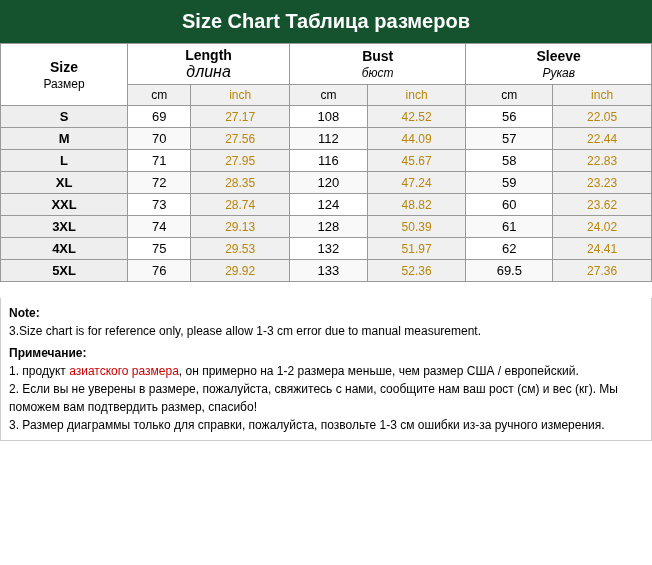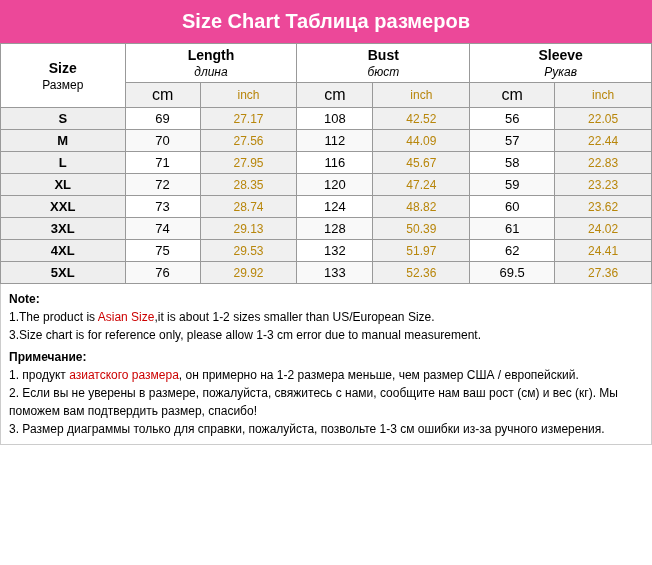--- a/index.html
+++ b/index.html
@@ -4,21 +4,21 @@
   <style>
     * { margin: 0; padding: 0; box-sizing: border-box; }
     body {
       width: 652px;
       min-height: 565px;
       font-family: Arial, sans-serif;
       font-size: 13px;
       background: #fff;
     }
     .header {
-      background: #ec4899;
+      background: #14532d;
       color: #fff;
       text-align: center;
       padding: 10px 0;
       font-size: 20px;
       font-weight: bold;
     }
     table {
       width: 100%;
       border-collapse: collapse;
     }
@@ -28,21 +28,21 @@
       padding: 3px 4px;
     }
     .col-header-main {
       font-weight: bold;
       font-size: 14px;
       background: #fff;
     }
     .unit-cm {
       color: #000;
       background: #f0f0f0;
-      font-size: 16px;
+      font-size: 12px;
     }
     .unit-inch {
       color: #b8860b;
       background: #f0f0f0;
       font-size: 12px;
     }
     .size-col {
       background: #fff;
       font-weight: bold;
     }
@@ -55,37 +55,38 @@
     .size-cell {
       font-weight: bold;
       background: #eee;
     }
     .notes-section {
       padding: 6px 8px;
       font-size: 12px;
       line-height: 1.5;
       border: 1px solid #ccc;
       border-top: none;
+      margin-top: 16px;
     }
     .notes-section .highlight {
       color: #cc0000;
     }
   </style>
 </head>
 <body>
 
 <div class="header">
   <span>Size Chart  Таблица размеров</span>
 </div>
 
 <table>
   <thead>
     <tr>
       <td rowspan="3" class="size-col col-header-main">Size<br><span style="font-weight:normal;font-size:12px;">Размер</span></td>
-      <td colspan="2" class="col-header-main">Length<br><span style="font-style:italic;font-weight:normal;font-size:12px;">длина</span></td>
+      <td colspan="2" class="col-header-main">Length<br><span style="font-style:italic;font-weight:normal;font-size:16px;">длина</span></td>
       <td colspan="2" class="col-header-main">Bust<br><span style="font-style:italic;font-weight:normal;font-size:12px;margin-top:45px;">бюст</span></td>
       <td colspan="2" class="col-header-main">Sleeve<br><span style="font-style:italic;font-weight:normal;font-size:12px;text-align:right;">Рукав</span></td>
     </tr>
     <tr>
       <td class="unit-cm">cm</td>
       <td class="unit-inch">inch</td>
       <td class="unit-cm">cm</td>
       <td class="unit-inch">inch</td>
       <td class="unit-cm">cm</td>
       <td class="unit-inch">inch</td>
@@ -162,23 +163,20 @@
         <td>133</td>
         <td class="unit-inch">52.36</td>
         <td>69.5</td>
         <td class="unit-inch">27.36</td>
       </tr>
     </tbody>
 </table>
 
 <div class="notes-section">
   <div><strong>Note:</strong></div>
-  <div>
-    <span>1.The product is </span><span class="highlight">Asian Size</span><span>,it is about 1-2 sizes smaller than US/European Size.</span>
-  </div>
   <div>3.Size chart is for reference only, please allow 1-3 cm error due to manual measurement.</div>
   <div style="margin-top:4px;"><strong>Примечание:</strong></div>
   <div>
     <span>1. продукт </span><span class="highlight">азиатского размера</span><span>, он примерно на 1-2 размера меньше, чем размер США / европейский.</span>
   </div>
   <div>2. Если вы не уверены в размере, пожалуйста, свяжитесь с нами, сообщите нам ваш рост (см) и вес (кг). Мы поможем вам подтвердить размер, спасибо!</div>
   <div>3. Размер диаграммы только для справки, пожалуйста, позвольте 1-3 см ошибки из-за ручного измерения.</div>
 </div>
 
 </body></html>

